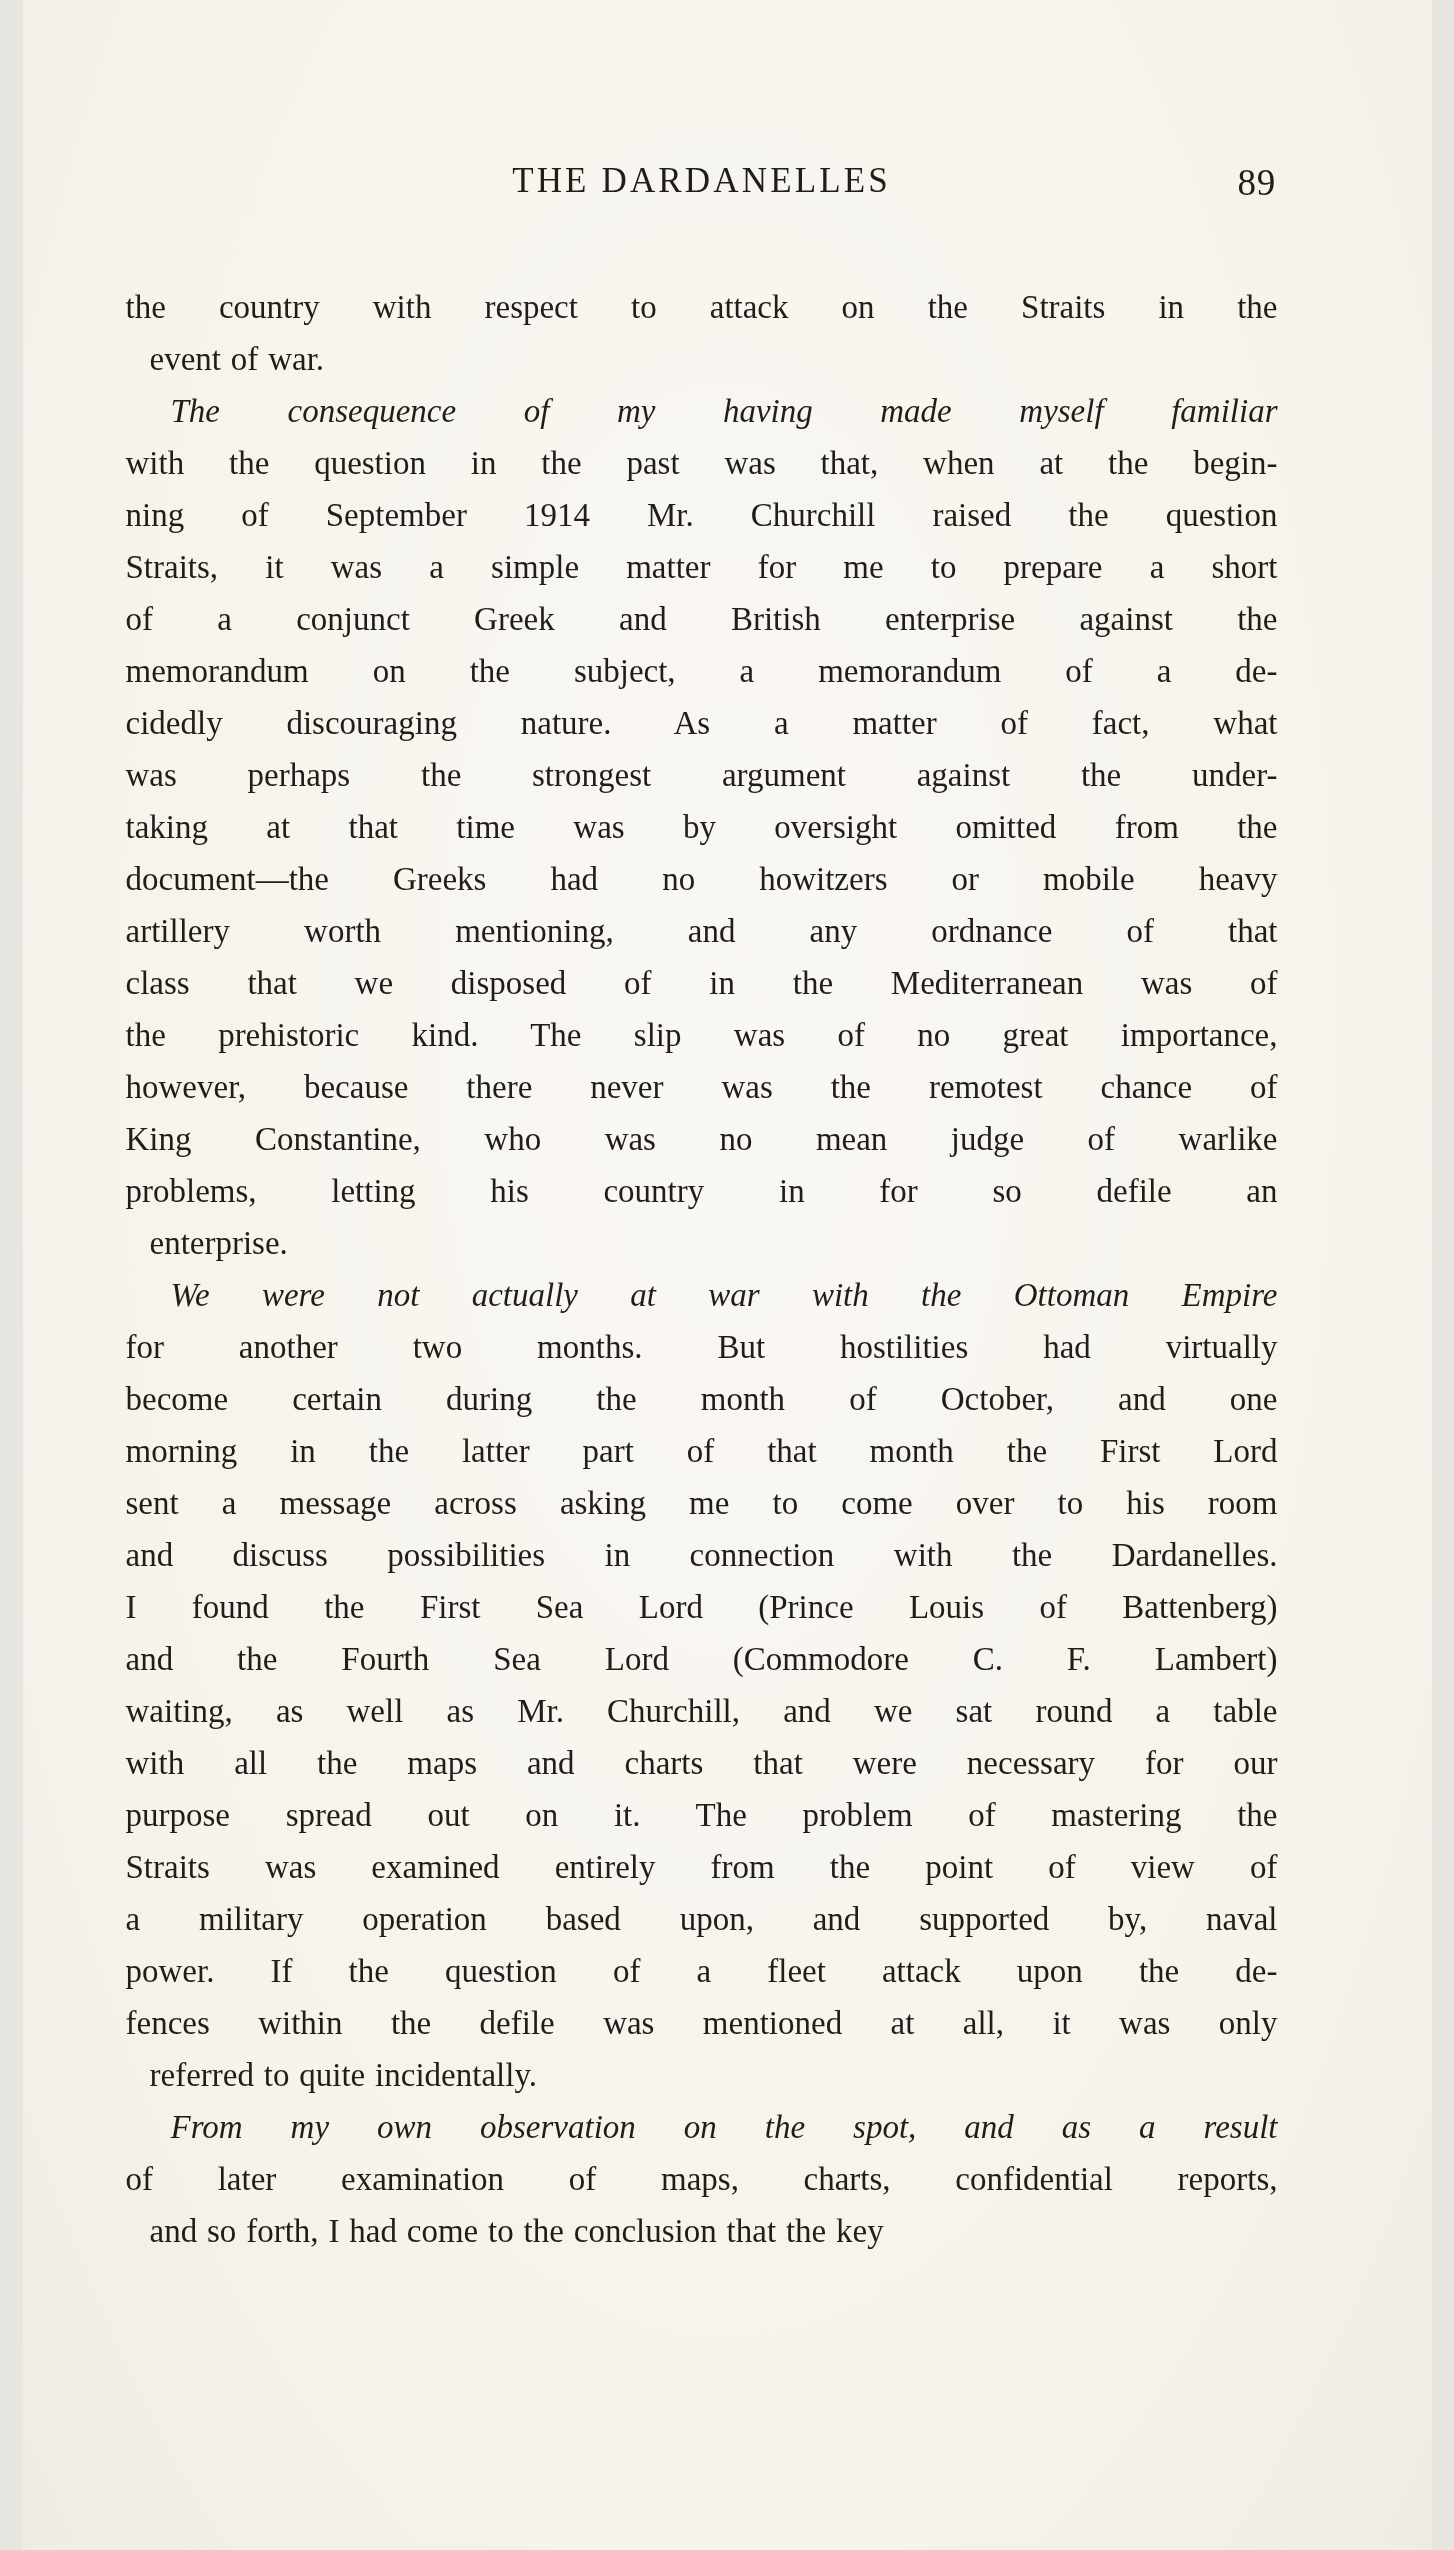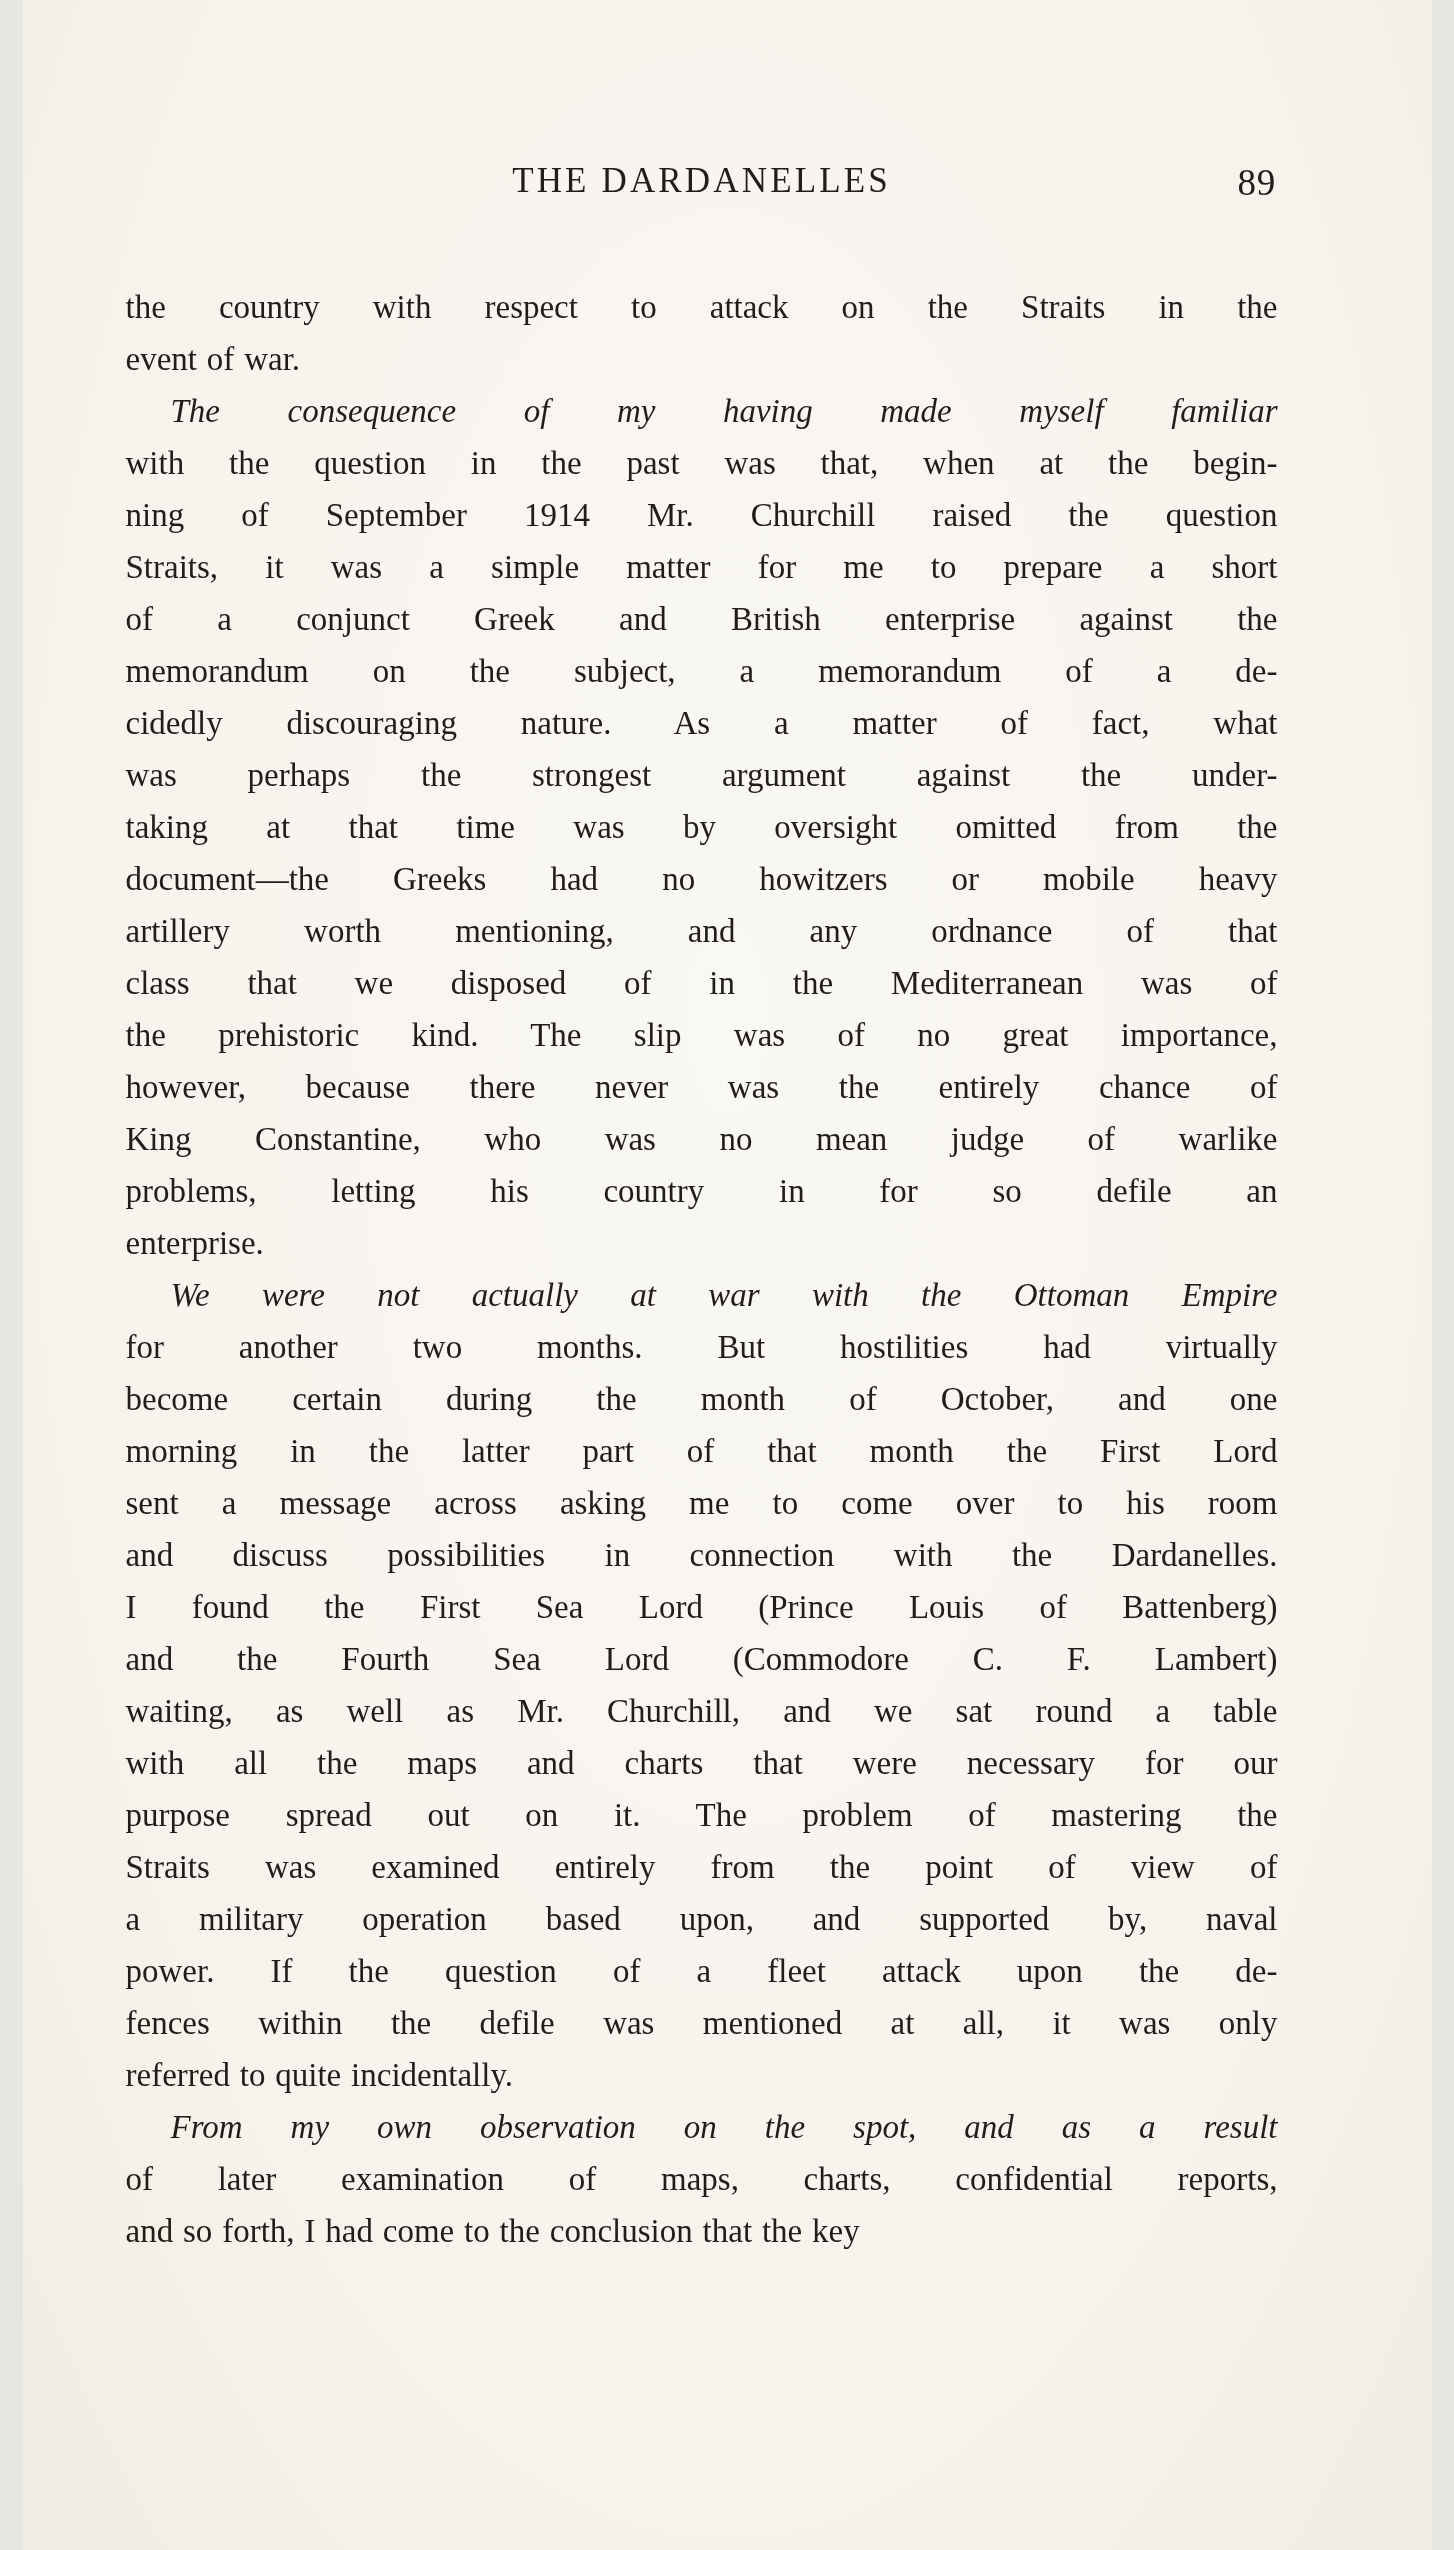--- a/index.html
+++ b/index.html
@@ -51,20 +51,21 @@
     word-spacing: 1.6px;
   }
   .para { margin: 0; }
   .line {
     text-align: justify;
     text-align-last: justify;
     white-space: normal;
   }
   .line.last {
     text-align-last: left;
+    margin-left: 24px;
   }
   .para.indent .line:first-child {
     padding-left: 45px;
     font-style: italic;
   }
 </style>
 </head>
 <body>
 
 <div class="scan-page">
@@ -85,21 +86,21 @@
           <div class="line">Straits, it was a simple matter for me to prepare a short</div>
           <div class="line">of a conjunct Greek and British enterprise against the</div>
           <div class="line">memorandum on the subject, a memorandum of a de-</div>
           <div class="line">cidedly discouraging nature. As a matter of fact, what</div>
           <div class="line">was perhaps the strongest argument against the under-</div>
           <div class="line">taking at that time was by oversight omitted from the</div>
           <div class="line">document—the Greeks had no howitzers or mobile heavy</div>
           <div class="line">artillery worth mentioning, and any ordnance of that</div>
           <div class="line">class that we disposed of in the Mediterranean was of</div>
           <div class="line">the prehistoric kind. The slip was of no great importance,</div>
-          <div class="line">however, because there never was the entirely chance of</div>
+          <div class="line">however, because there never was the remotest chance of</div>
           <div class="line">King Constantine, who was no mean judge of warlike</div>
           <div class="line">problems, letting his country in for so defile an</div>
           <div class="line last">enterprise.</div>
         </div>
         <div class="para indent">
           <div class="line">We were not actually at war with the Ottoman Empire</div>
           <div class="line">for another two months. But hostilities had virtually</div>
           <div class="line">become certain during the month of October, and one</div>
           <div class="line">morning in the latter part of that month the First Lord</div>
           <div class="line">sent a message across asking me to come over to his room</div>

